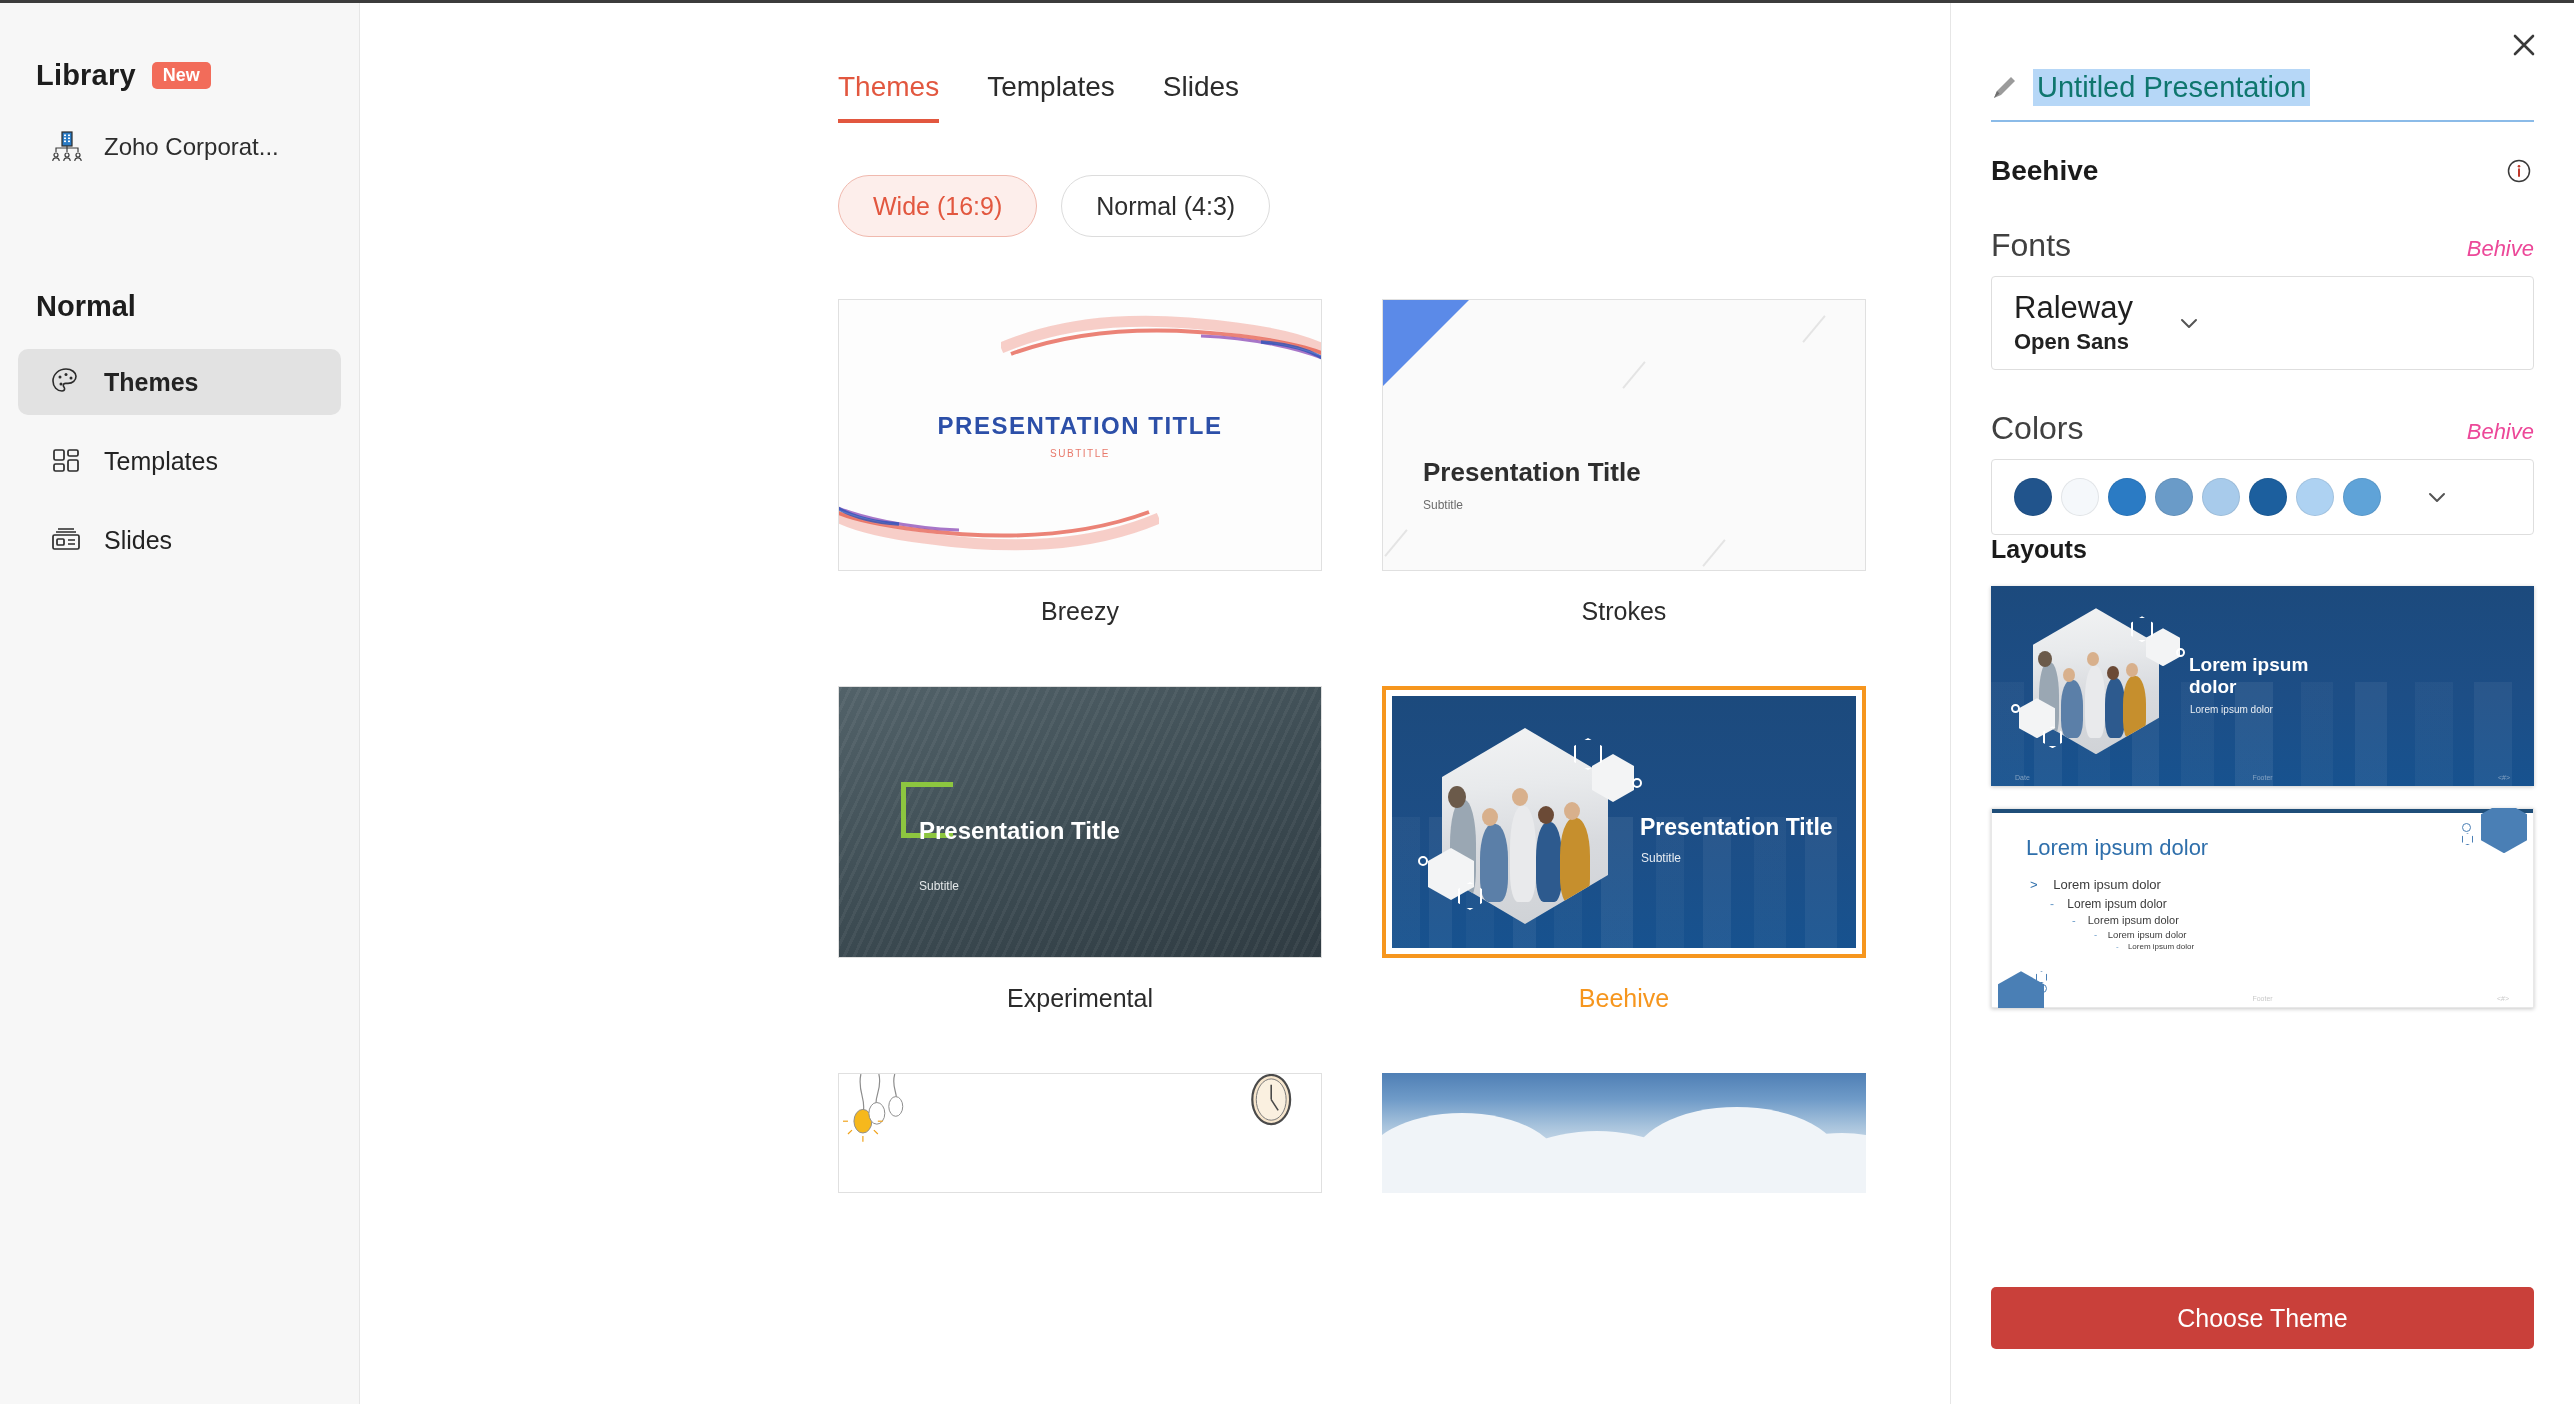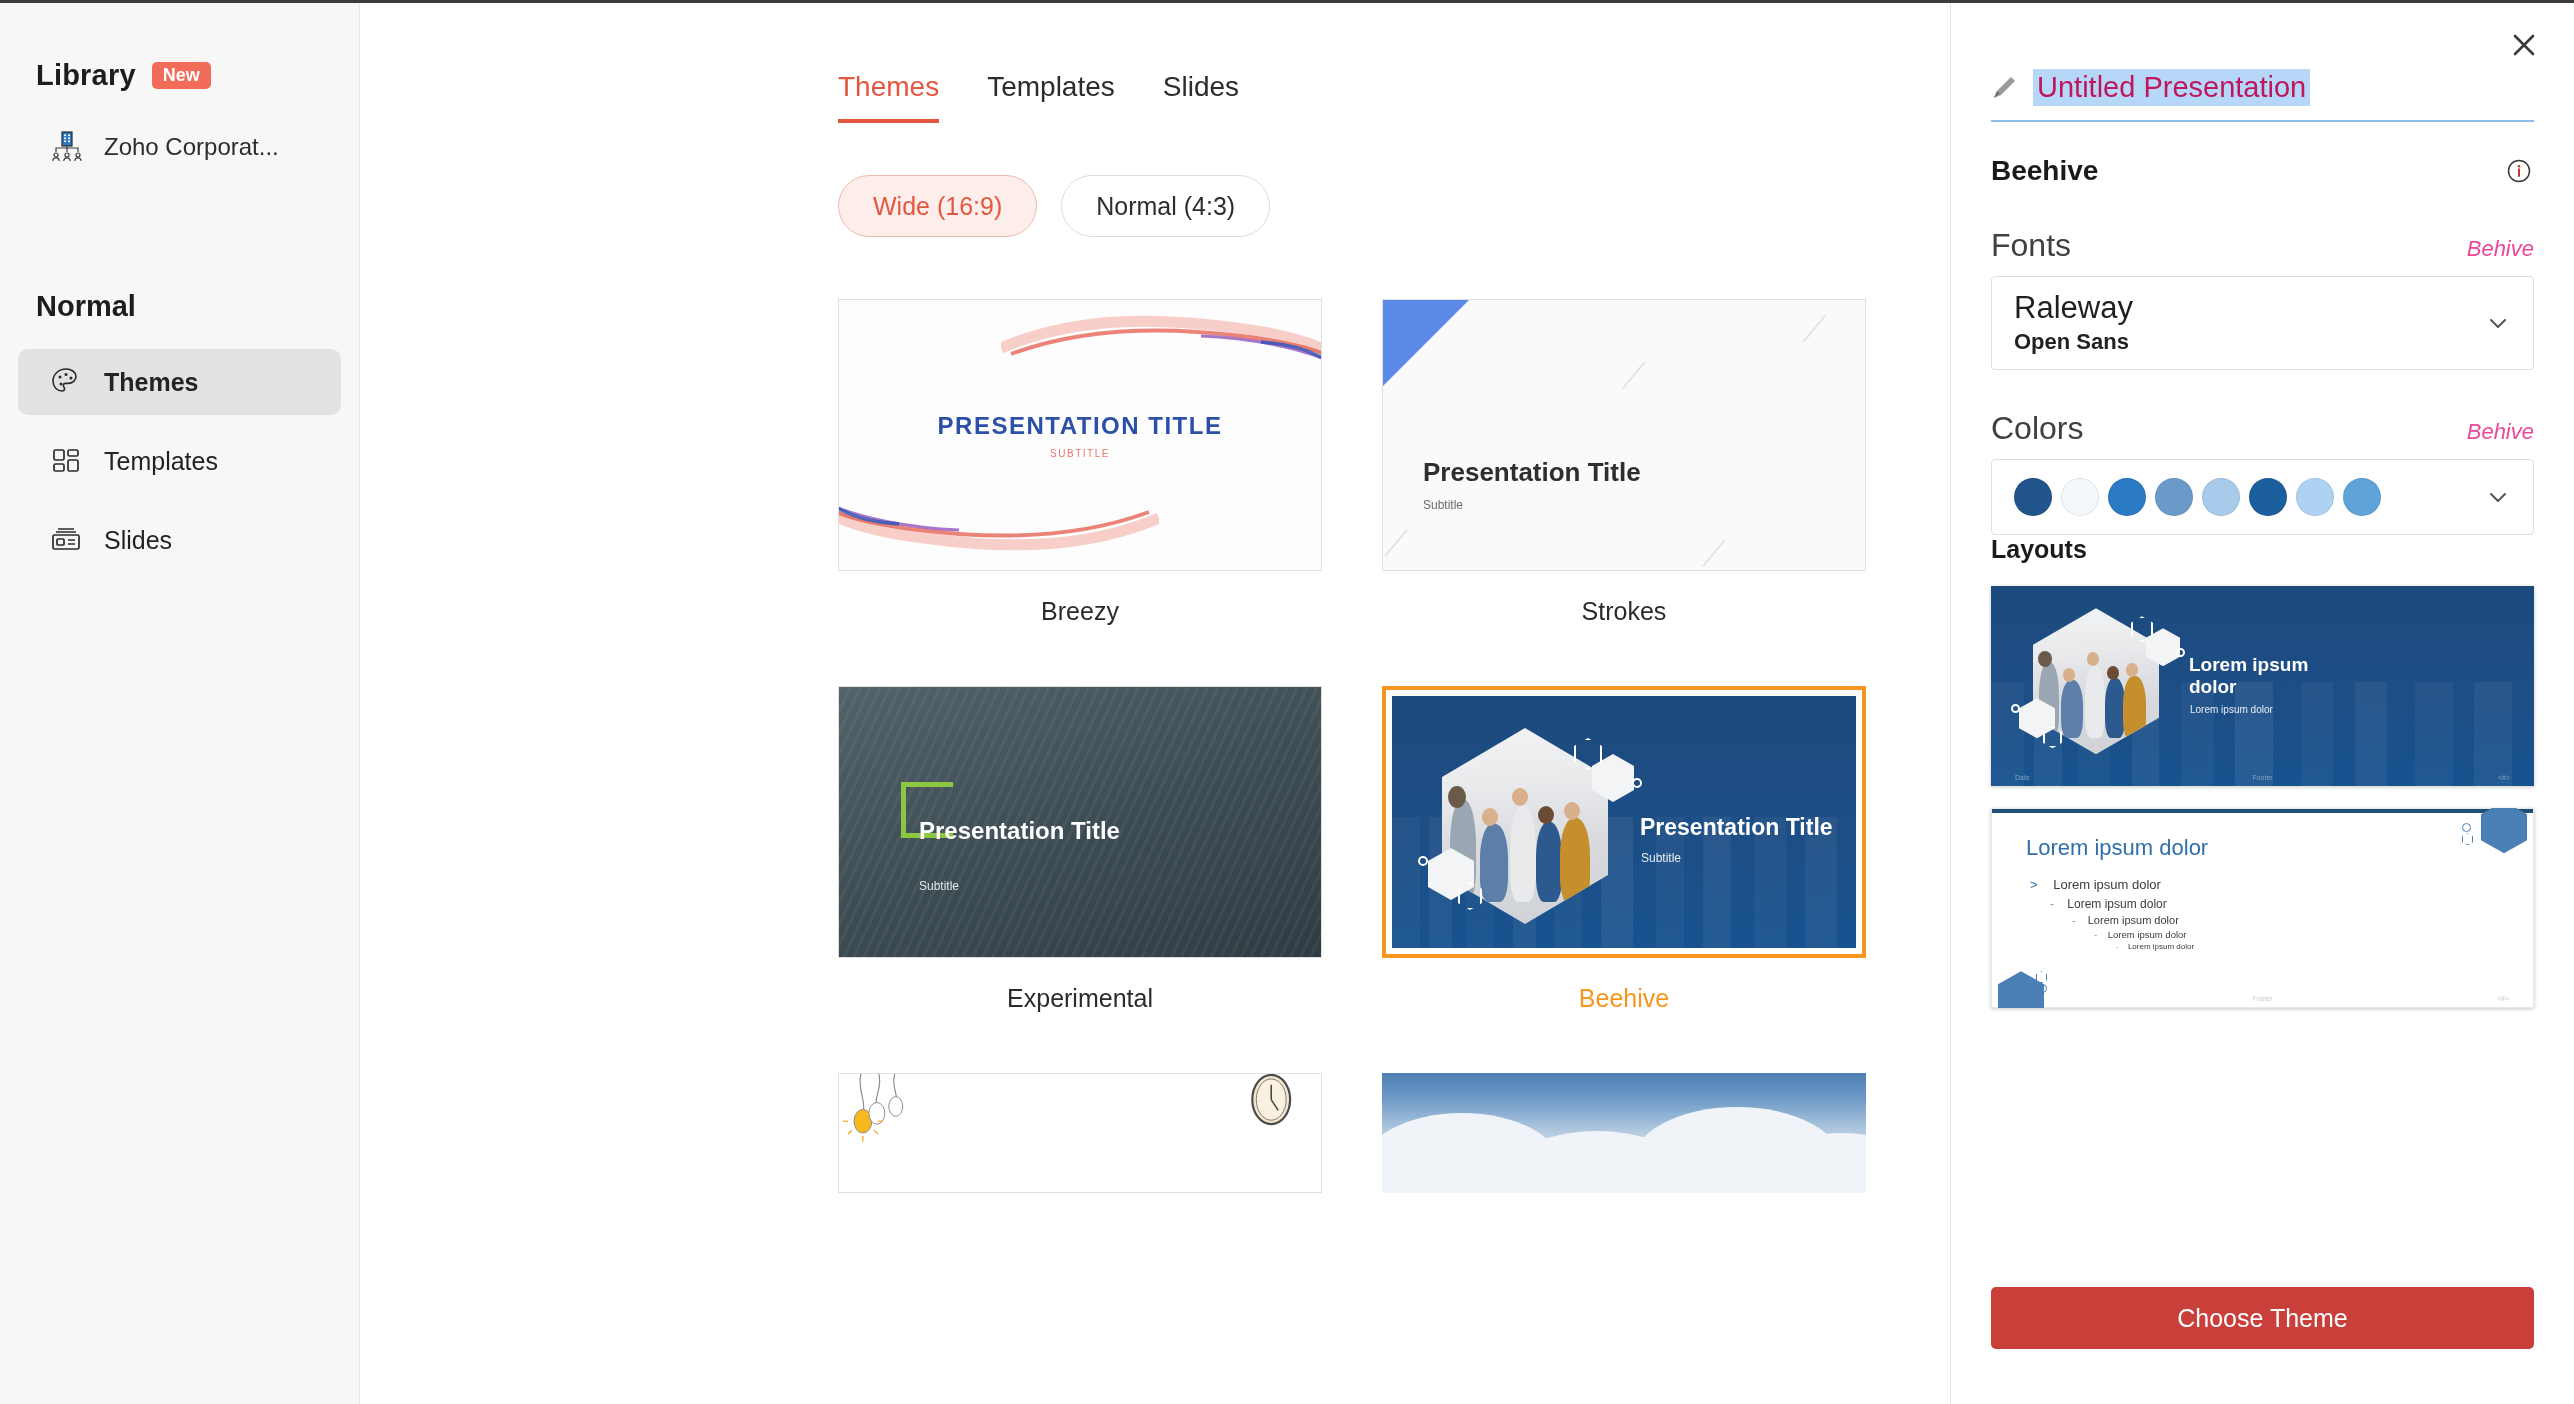--- a/index.html
+++ b/index.html
@@ -187,39 +187,39 @@
     position:absolute; top:20px; right:28px;
     width:44px; height:44px; cursor:pointer;
     display:flex; align-items:center; justify-content:center;
   }
   .title-row {
     display:flex; align-items:center; gap:16px;
     margin-top: 66px; padding-bottom: 14px;
     border-bottom: 2px solid #8bbbe8;
   }
   .title-text {
-    font-size: 29px; color:#be185d;
+    font-size: 29px; color:#0f766e;
     background:#b6d7f7; padding: 2px 4px;
   }
   .theme-name-row {
     display:flex; align-items:center; justify-content:space-between;
     margin-top: 33px;
   }
   .theme-name { font-size: 28px; font-weight:bold; color:#1b1b1b; }
   .info-ico { width:30px; height:30px; cursor:pointer; }
 
   .field-head {
     display:flex; align-items:baseline; justify-content:space-between;
     margin-top: 40px; margin-bottom: 12px;
   }
   .field-label { font-size: 32px; color:#404040; }
   .field-hint { font-size: 22px; color:#ec4899;font-style:italic; }
   .selectbox {
     border:1px solid #dedede; border-radius:4px;
-    display:flex; align-items:center; justify-content:space-between;
+    display:flex; align-items:center; 
     padding: 14px 22px; background:#fff; cursor:pointer;gap:43px;
   }
   .font-main { font-size: 31px; color:#1f1f1f; line-height:1.12; }
   .font-sub { font-size: 22px; color:#222; font-weight:bold; line-height:1.25; margin-top:2px;}
   .chev { color:#555; }
   .swatches { display:flex; align-items:center; gap:9px; }
   .sw { width:38px; height:38px; border-radius:50%; border:1px solid rgba(0,0,0,.08); }
 
   .layouts-label { font-size: 25px; font-weight:bold; color:#1b1b1b; margin-bottom: 22px; }
   .layout-thumb {

